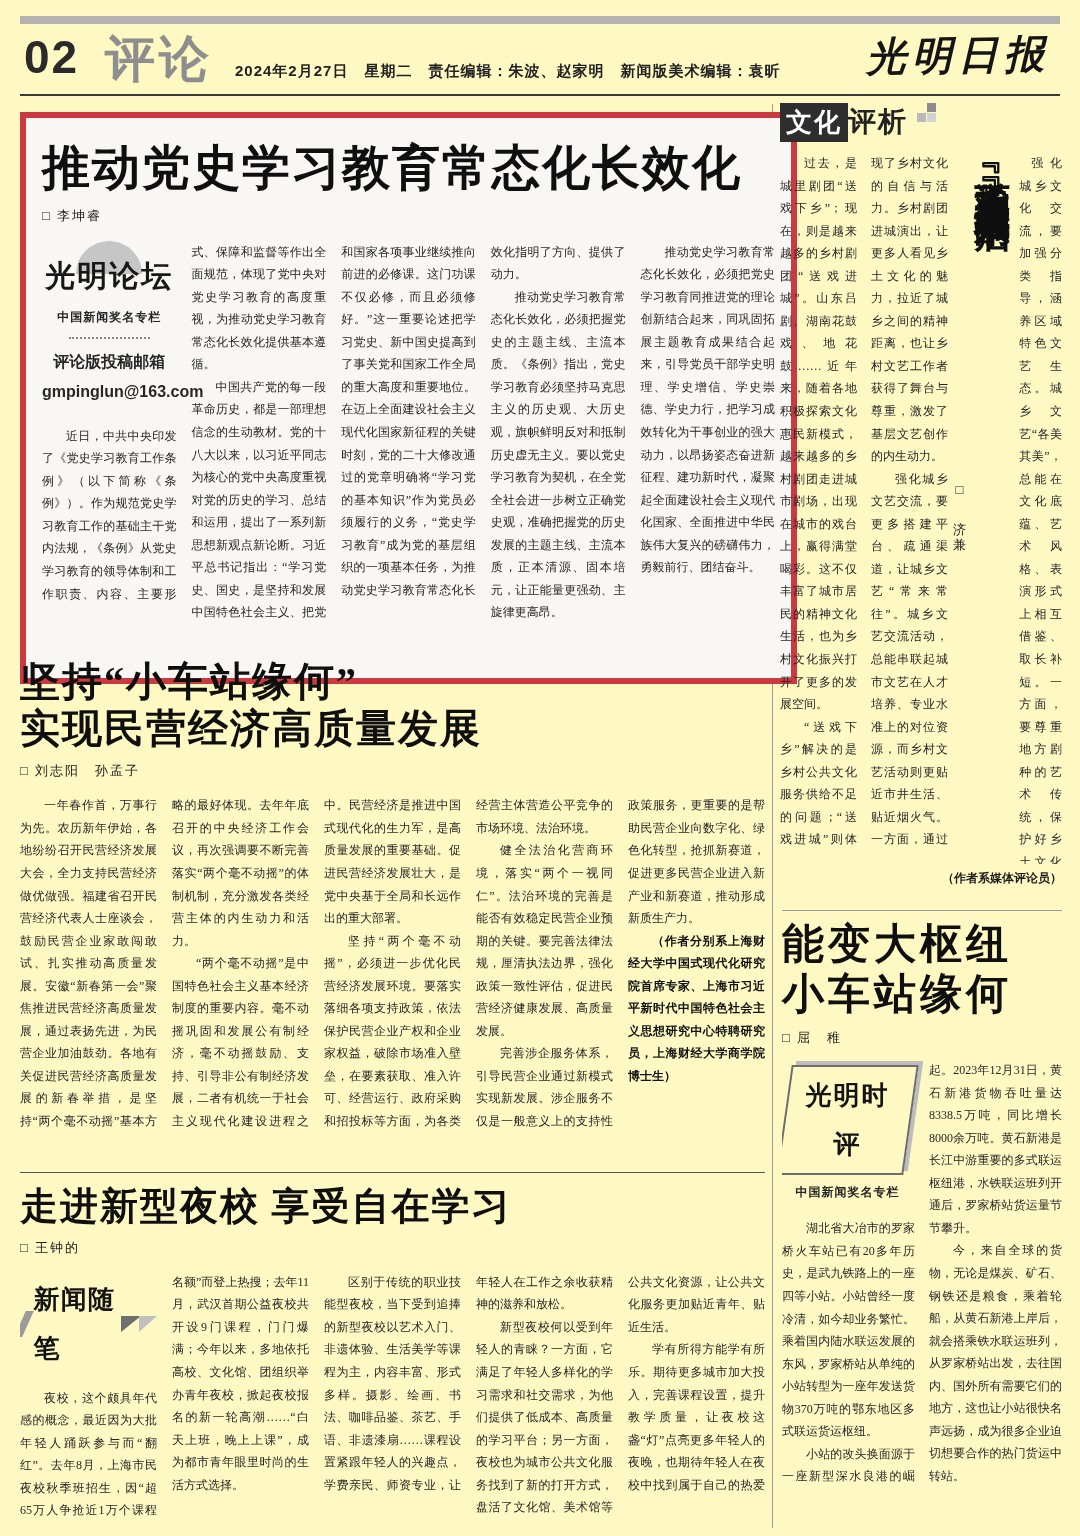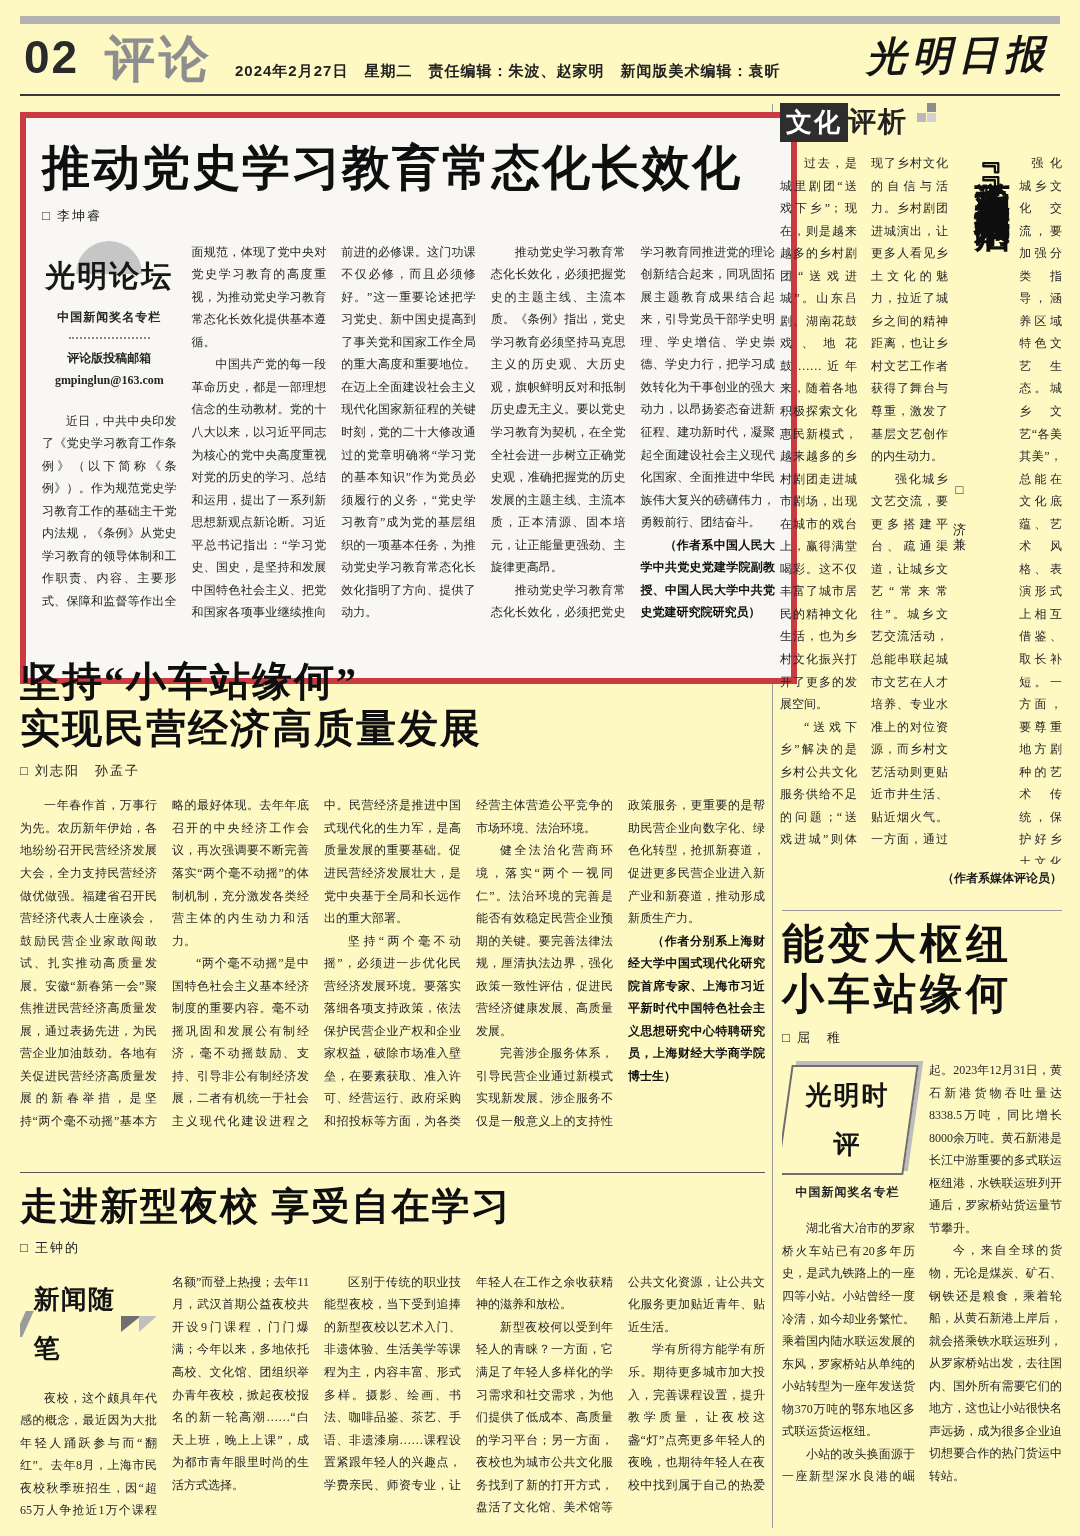--- a/index.html
+++ b/index.html
@@ -39,21 +39,21 @@
   .leadbox .title{font-size:48px;}
   .lead-body{height:414px;margin-top:16px;}
   
   .forum-badge{break-inside:avoid;text-align:center;padding-bottom:12px;margin-bottom:6px;}
   .forum-arc{width:66px;height:33px;border-radius:66px 66px 0 0;background:#c6c6c6;margin:0 auto -26px auto;}
   .forum-title{position:relative;font-size:30px;font-weight:700;color:#171717;letter-spacing:2px;
     font-family:"Liberation Sans","DejaVu Sans",sans-serif;}
   .forum-sub{font-size:12px;font-weight:700;margin-top:2px;letter-spacing:1px;
     font-family:"Liberation Sans","DejaVu Sans",sans-serif;}
   .forum-divider{width:60%;margin:8px auto;border-top:2px dotted #888;}
-  .forum-mail{font-size:12px;font-weight:700;font-family:Liberation Serif, serif;}
+  .forum-mail{font-size:16px;font-weight:700;font-family:Liberation Sans, sans-serif;}
   
   .culture{position:absolute;left:780px;top:103px;width:282px;height:806px;}
   .cult-badge{display:flex;margin-bottom:10px;
     font-family:"Liberation Sans","DejaVu Sans",sans-serif;}
   .cult-dark{background:#2e2e2e;color:#fff;font-size:26px;font-weight:700;padding:2px 6px;letter-spacing:2px;}
   .cult-light{color:#222;font-size:28px;font-weight:700;letter-spacing:2px;}
   .stairs{position:relative;width:26px;height:26px;margin-left:2px;}
   .stairs i{position:absolute;display:block;}
   .stairs .s1{width:9px;height:9px;background:#8d8d8d;right:0;top:0;}
   .stairs .s2{width:9px;height:9px;background:#b9b9b9;right:10px;top:10px;}
@@ -120,21 +120,20 @@
         <div class="forum-divider"></div>
         <div class="forum-mail">评论版投稿邮箱</div>
         <div class="forum-mail">gmpinglun@163.com</div>
       </div>
       <div>
           <p>近日，中共中央印发了《党史学习教育工作条例》（以下简称《条例》）。作为规范党史学习教育工作的基础主干党内法规，《条例》从党史学习教育的领导体制和工作职责、内容、主要形式、保障和监督等作出全面规范，体现了党中央对党史学习教育的高度重视，为推动党史学习教育常态化长效化提供基本遵循。</p>
           <p>中国共产党的每一段革命历史，都是一部理想信念的生动教材。党的十八大以来，以习近平同志为核心的党中央高度重视对党的历史的学习、总结和运用，提出了一系列新思想新观点新论断。习近平总书记指出：“学习党史、国史，是坚持和发展中国特色社会主义、把党和国家各项事业继续推向前进的必修课。这门功课不仅必修，而且必须修好。”这一重要论述把学习党史、新中国史提高到了事关党和国家工作全局的重大高度和重要地位。在迈上全面建设社会主义现代化国家新征程的关键时刻，党的二十大修改通过的党章明确将“学习党的基本知识”作为党员必须履行的义务，“党史学习教育”成为党的基层组织的一项基本任务，为推动党史学习教育常态化长效化指明了方向、提供了动力。</p>
           <p>推动党史学习教育常态化长效化，必须把握党史的主题主线、主流本质。《条例》指出，党史学习教育必须坚持马克思主义的历史观、大历史观，旗帜鲜明反对和抵制历史虚无主义。要以党史学习教育为契机，在全党全社会进一步树立正确党史观，准确把握党的历史发展的主题主线、主流本质，正本清源、固本培元，让正能量更强劲、主旋律更高昂。</p>
           <p>推动党史学习教育常态化长效化，必须把党史学习教育同推进党的理论创新结合起来，同巩固拓展主题教育成果结合起来，引导党员干部学史明理、学史增信、学史崇德、学史力行，把学习成效转化为干事创业的强大动力，以昂扬姿态奋进新征程、建功新时代，凝聚起全面建设社会主义现代化国家、全面推进中华民族伟大复兴的磅礴伟力，勇毅前行、团结奋斗。</p>
         </div>
-      <p class="attrib">（作者系中国人民大学中共党史党建学院副教授、中国人民大学中共党史党建研究院研究员）</p>
     </div>
   </div>
 
   <div class="culture">
     <div class="cult-badge">
       <span class="cult-dark">文化</span>
       <span class="cult-light">评析</span>
       <span class="stairs">
           <i class="s1"></i>
           <i class="s2"></i>

